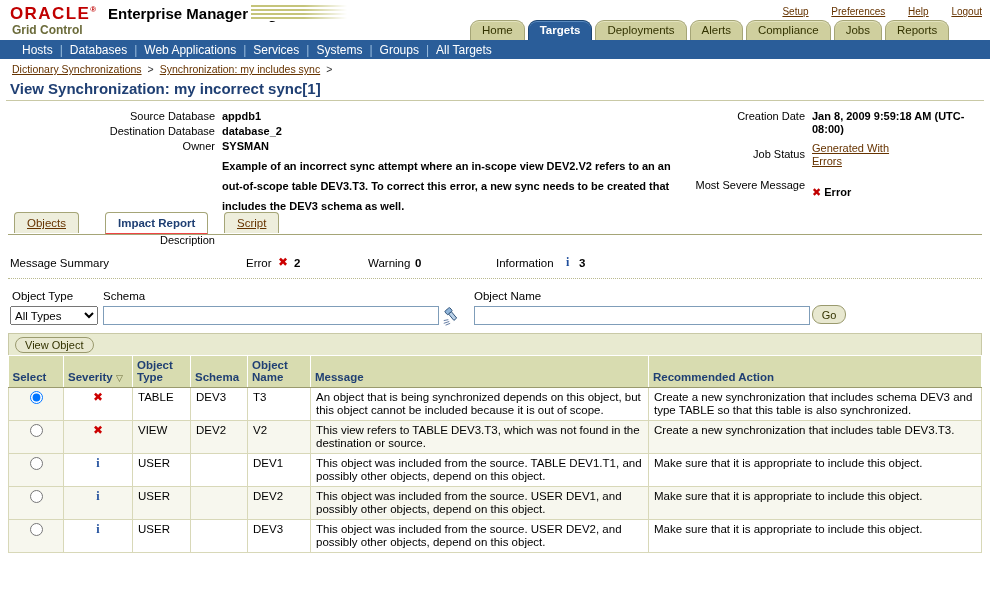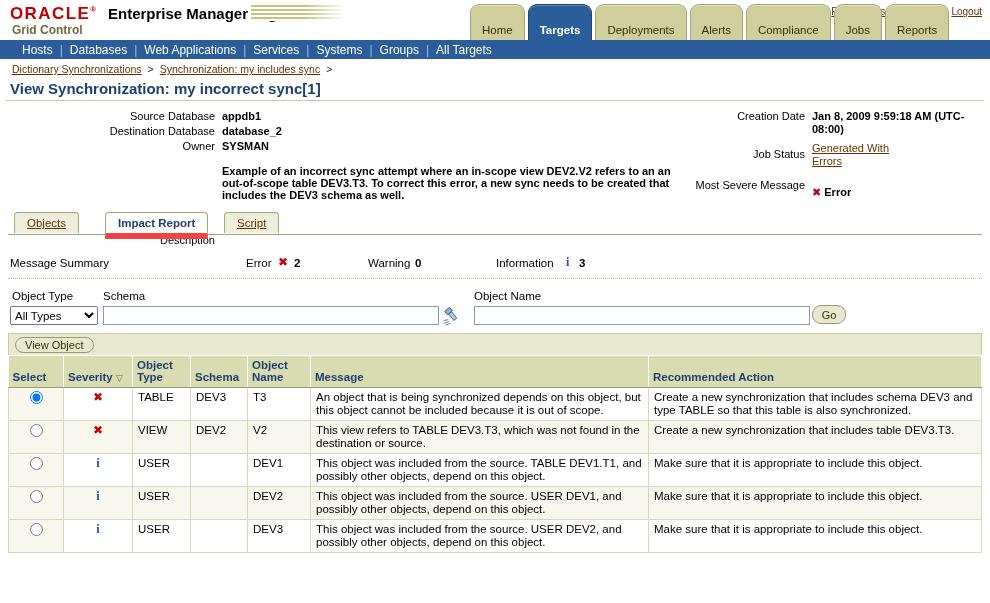--- a/index.html
+++ b/index.html
@@ -32,21 +32,21 @@
             mask-image:linear-gradient(to right,#000 0%,#000 55%,transparent 100%);
   }
 
   
   .globallinks{position:absolute;right:8px;top:6px;font-size:10px;}
   .globallinks a{margin-left:20px;}
 
   
   .tabstrip{position:absolute;left:470px;top:19px;height:21px;display:flex;align-items:flex-end;}
   .tab{
-    position:relative;height:19px;line-height:19px;padding:16px 11px 0 11px;margin-right:3px;
+    position:relative;height:19px;line-height:19px;padding:0 11px 0 11px;margin-right:3px;
     font-size:11.5px;color:#333300;background:#cfcf9e;
     border:1px solid #a5a577;border-bottom:none;
     border-radius:9px 9px 0 0;
     box-shadow:inset 0 1px 0 #e3e3bf;
     white-space:nowrap;
     margin-top:20px;
   }
   .tab.sel{background:#2a5d99;color:#fff;font-weight:bold;border-color:#1b4572;
     box-shadow:inset 0 1px 0 #5b8bc0;}
 
@@ -85,21 +85,21 @@
 
   
   .subtabwrap{position:absolute;left:0;top:212px;width:990px;height:23px;}
   .subtabline{position:absolute;left:8px;top:22px;width:974px;height:1px;background:#a5a577;}
   .subtab{
     position:absolute;top:0;height:20px;line-height:20px;font-size:11.5px;padding:0 12px;
     border:1px solid #a5a577;border-bottom:none;background:#eeeedc;border-radius:4px 4px 0 0;
     white-space:nowrap;
   }
   .subtab a{color:#663300;}
-  .subtab.sel{background:#ffffff;font-weight:bold;color:#1f3f73;border-bottom:6px solid #ef4444;z-index:3;}
+  .subtab.sel{background:#ffffff;font-weight:bold;color:#1f3f73;border-bottom:1px solid #ef4444;z-index:3;}
 
   
   .msgsummary{position:absolute;left:0;top:252px;width:990px;height:26px;}
   .msgsummary .t{position:absolute;font-size:11.5px;}
   .dotrule{position:absolute;left:8px;top:278px;width:974px;height:0;
      border-top:1px dotted #b9b98f;}
 
   
   .filter{position:absolute;left:0;top:288px;width:990px;height:44px;}
   .flabel{position:absolute;font-size:11.5px;color:#000;}
@@ -209,21 +209,21 @@
     <div class="lbl left-lbl" style="top:0;">Source Database</div>
     <div class="val left-val" style="top:0;">appdb1</div>
 
     <div class="lbl left-lbl" style="top:15px;">Destination Database</div>
     <div class="val left-val" style="top:15px;">database_2</div>
 
     <div class="lbl left-lbl" style="top:30px;">Owner</div>
     <div class="val left-val" style="top:30px;">SYSMAN</div>
 
     <div class="lbl left-lbl" style="top:80px;margin-top:44px;">Description</div>
-    <div class="val left-val" style="top:55px;width:452px;line-height:12px;">Example of an incorrect sync attempt where an in-scope view DEV2.V2 refers to an an out-of-scope table DEV3.T3. To correct this error, a new sync needs to be created that includes the DEV3 schema as well.</div>
+    <div class="val left-val" style="top:46px;width:452px;line-height:20px;">Example of an incorrect sync attempt where an in-scope view DEV2.V2 refers to an an out-of-scope table DEV3.T3. To correct this error, a new sync needs to be created that includes the DEV3 schema as well.</div>
   </div>
 
   <div class="dl" style="left:0;top:6px;width:990px;">
     <div class="lbl right-lbl" style="top:0;">Creation Date</div>
     <div class="val right-val" style="top:0;width:160px;">Jan 8, 2009 9:59:18 AM (UTC-08:00)</div>
 
     <div class="lbl right-lbl" style="top:38px;">Job Status</div>
     <div class="val right-val" style="top:32px;width:110px;font-weight:normal;"><a href="#">Generated With Errors</a></div>
 
     <div class="lbl right-lbl" style="top:69px;">Most Severe Message</div>

